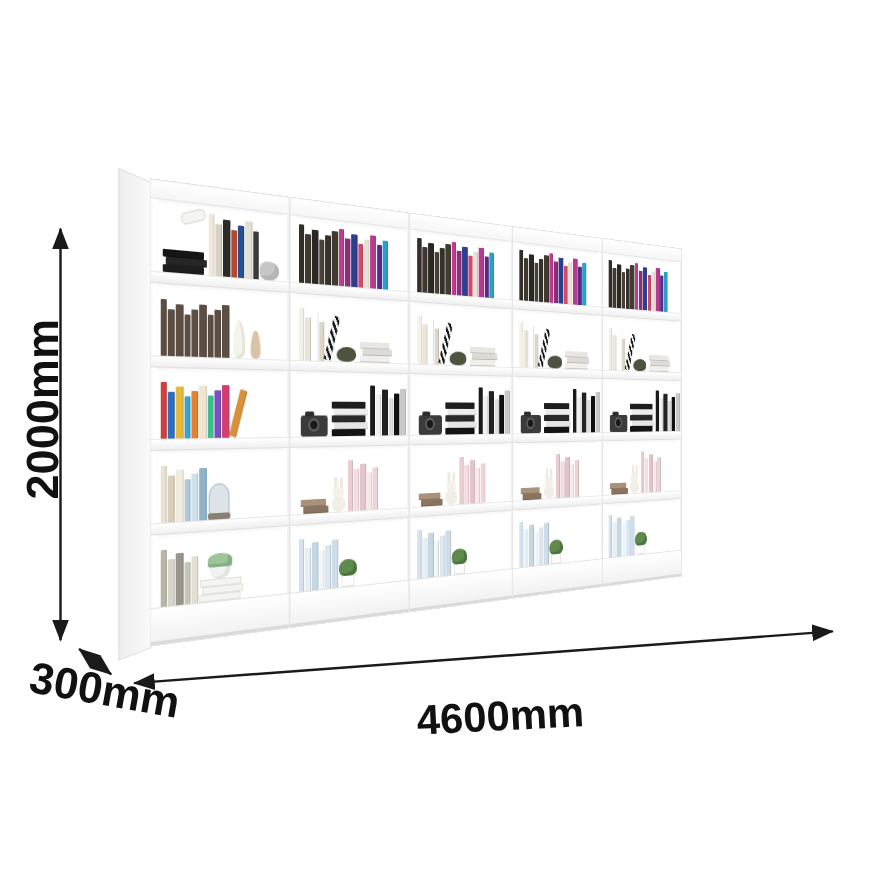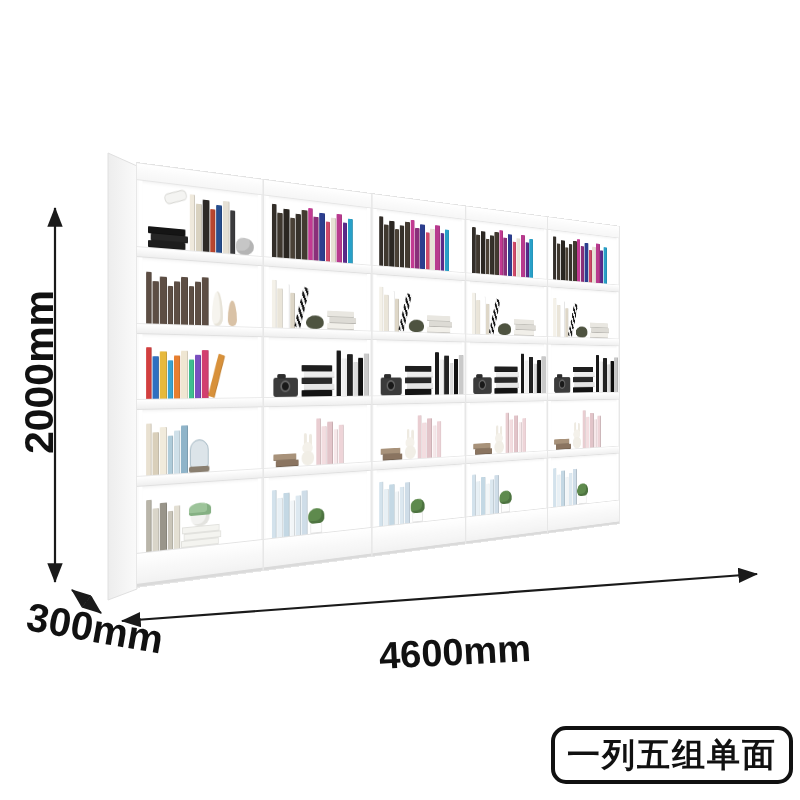--- a/index.html
+++ b/index.html
@@ -536,17 +536,14 @@
     </defs>
     <line x1="55" y1="208" x2="55" y2="582" stroke="#1a1a1a" stroke-width="2.2" marker-start="url(#ah)" marker-end="url(#ah)"></line>
     <line x1="72" y1="590" x2="101" y2="613" stroke="#1a1a1a" stroke-width="2.2" marker-start="url(#ah)" marker-end="url(#ah)"></line>
     <line x1="122" y1="621" x2="757" y2="574" stroke="#1a1a1a" stroke-width="2.2" marker-start="url(#ah)" marker-end="url(#ah)"></line>
   </svg>
 
   <div class="dim dim-height">2000mm</div>
   <div class="dim dim-depth">300mm</div>
   <div class="dim dim-width">4600mm</div>
 
-  <div class="badge">
-    <span>一列五组单面</span>
-  </div>
 
 </div>
 
 </body></html>

